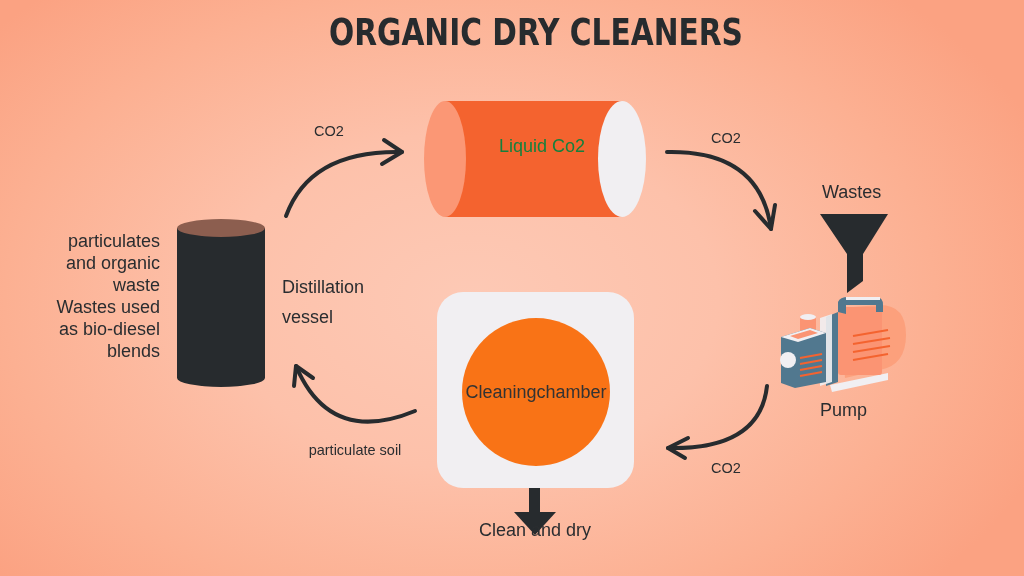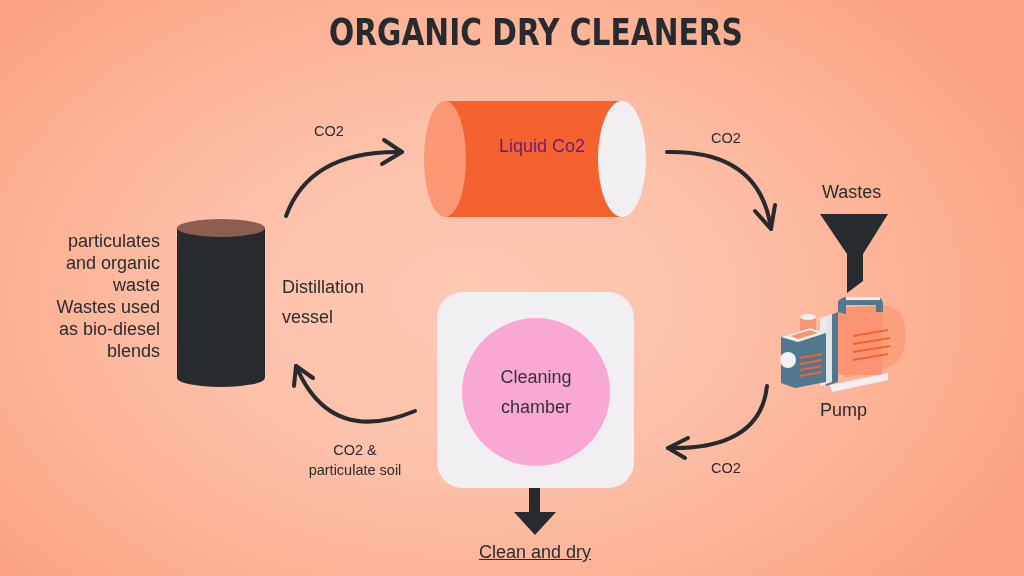--- a/index.html
+++ b/index.html
@@ -14,29 +14,29 @@
     left: 0; width: 1072px; top: 10px; text-align: center;
     font-family: "DejaVu Sans", sans-serif; font-weight: bold;
     font-size: 38px; letter-spacing: 0px; color: #272b2e;
     transform: scaleX(0.78); transform-origin: 536px 0;
   }
   .label { font-size: 18px; line-height: 22px; color: #2a2d30; }
   .small { font-size: 14.5px; line-height: 20px; color: #2a2d30; }
   .center { text-align: center; }
   .right { text-align: right; }
   svg { position: absolute; overflow: visible; }
-  .tank-text { font-size: 18px; line-height: 28px; text-align: center; color: #701a75; }
+  .tank-text { font-size: 18px; line-height: 28px; text-align: center; color: #15803d; }
   .box {
     left: 437px; top: 292px; width: 197px; width: 197px; height: 196px;
     background: #f1eff2; border-radius: 26px;
   }
   .circle {
     left: 462px; top: 318px; width: 148px; height: 148px; border-radius: 50%;
-    background: #f9a8d4;
-    display: flex; flex-direction: column; align-items: center; justify-content: center;
+    background: #f97316;
+    display: flex; flex-direction: row; align-items: center; justify-content: center;
   }
   .circle span { font-size: 18px; line-height: 30px; color: #333; }
 </style>
 </head>
 <body>
 
 <div class="abs title">ORGANIC DRY CLEANERS</div>
 
 <div>
   <svg width="1024" height="576" style="left:0;top:0">
@@ -117,21 +117,21 @@
   <div class="abs circle">
     <span>Cleaning</span>
     <span>chamber</span>
   </div>
 </div>
 
 <svg width="1024" height="576" style="left:0;top:0">
   <rect x="529" y="488" width="11" height="26" fill="#272b2e"></rect>
   <path d="M514,512 L556,512 L535,535 Z" fill="#272b2e"></path>
 </svg>
-<div class="abs label center" style="left:435px; width:200px; top:541px;text-decoration:underline;">Clean and dry</div>
+<div class="abs label center" style="left:435px; width:200px; top:519px;">Clean and dry</div>
 
 <svg width="1024" height="576" style="left:0;top:0" fill="none" stroke="#272b2e" stroke-width="4" stroke-linecap="round" stroke-linejoin="round">
 
   <g>
     <path d="M286,216 Q310,150 402,152"></path>
     <path d="M384,140 L402,152 L382,164"></path>
   </g>
 
   <g>
     <path d="M667,152 Q760,150 771,229"></path>
@@ -146,15 +146,14 @@
   <g>
     <path d="M415,411 Q330,446 296,366"></path>
     <path d="M294,386 L296,366 L313,378"></path>
   </g>
 </svg>
 
 <div class="abs small" style="left:314px; top:121px;">CO2</div>
 <div class="abs small" style="left:711px; top:128px;">CO2</div>
 <div class="abs small" style="left:711px; top:458px;">CO2</div>
 <div class="abs small center" style="left:290px; width:130px; top:440px;">
-  <div>CO2 &amp;</div>
   <div>particulate soil</div>
 </div>
 
 </body></html>

